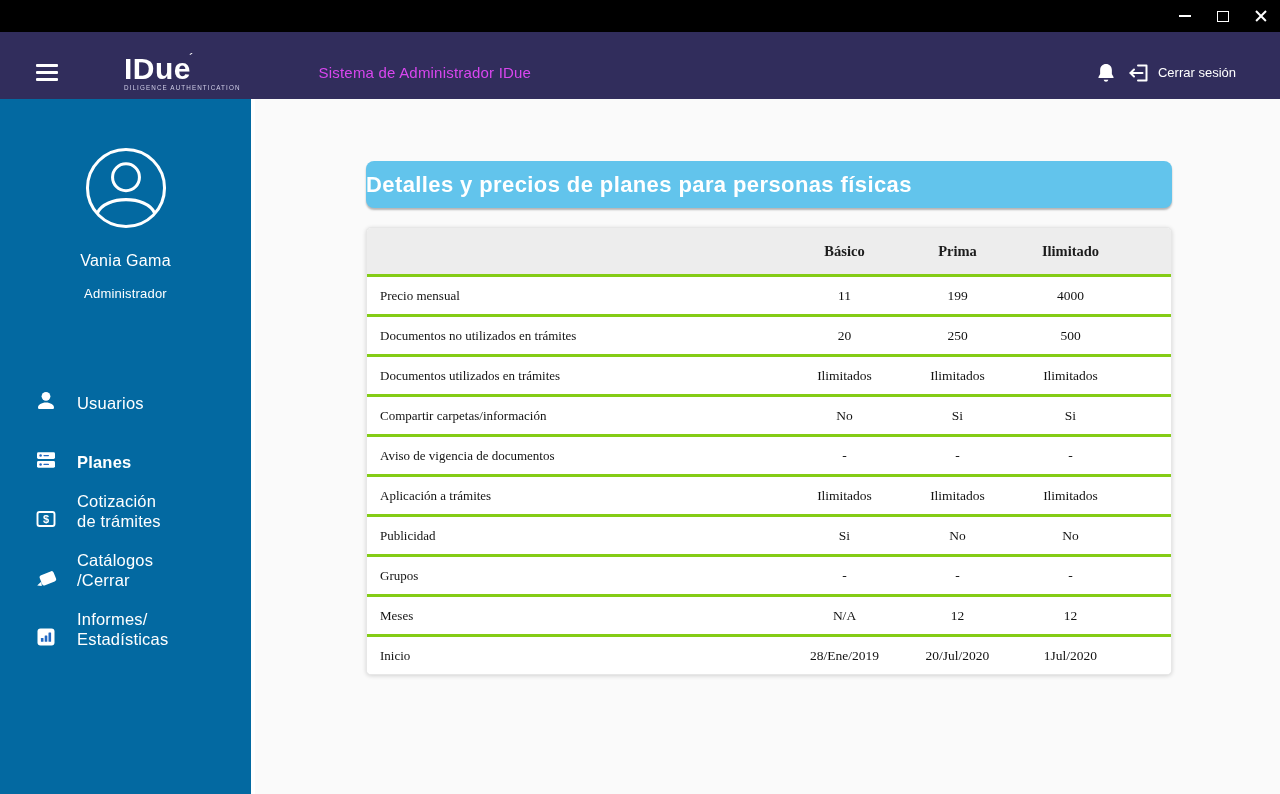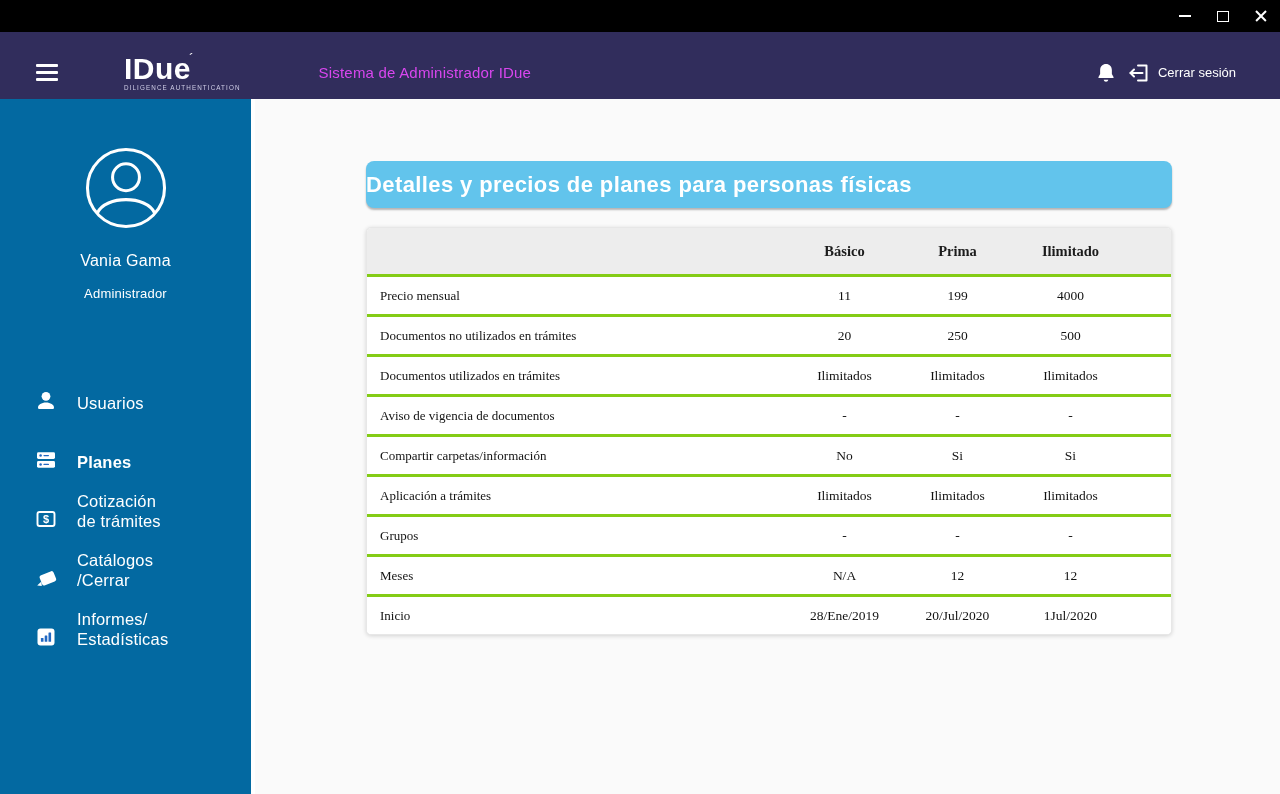--- a/index.html
+++ b/index.html
@@ -244,38 +244,45 @@
             <td></td>
           </tr>
           <tr>
             <td class="lbl">Documentos utilizados en trámites</td>
             <td class="val">Ilimitados</td>
             <td class="val">Ilimitados</td>
             <td class="val">Ilimitados</td>
             <td></td>
           </tr>
           <tr>
-            <td class="lbl">Aviso de vigencia de documentos</td>
-            <td class="val">-</td>
-            <td class="val">-</td>
-            <td class="val">-</td>
-            <td></td>
-          </tr>
-          <tr>
             <td class="lbl">Compartir carpetas/información</td>
             <td class="val">No</td>
             <td class="val">Si</td>
             <td class="val">Si</td>
             <td></td>
           </tr>
           <tr>
+            <td class="lbl">Aviso de vigencia de documentos</td>
+            <td class="val">-</td>
+            <td class="val">-</td>
+            <td class="val">-</td>
+            <td></td>
+          </tr>
+          <tr>
             <td class="lbl">Aplicación a trámites</td>
             <td class="val">Ilimitados</td>
             <td class="val">Ilimitados</td>
             <td class="val">Ilimitados</td>
+            <td></td>
+          </tr>
+          <tr>
+            <td class="lbl">Publicidad</td>
+            <td class="val">Si</td>
+            <td class="val">No</td>
+            <td class="val">No</td>
             <td></td>
           </tr>
           <tr>
             <td class="lbl">Grupos</td>
             <td class="val">-</td>
             <td class="val">-</td>
             <td class="val">-</td>
             <td></td>
           </tr>
           <tr>

